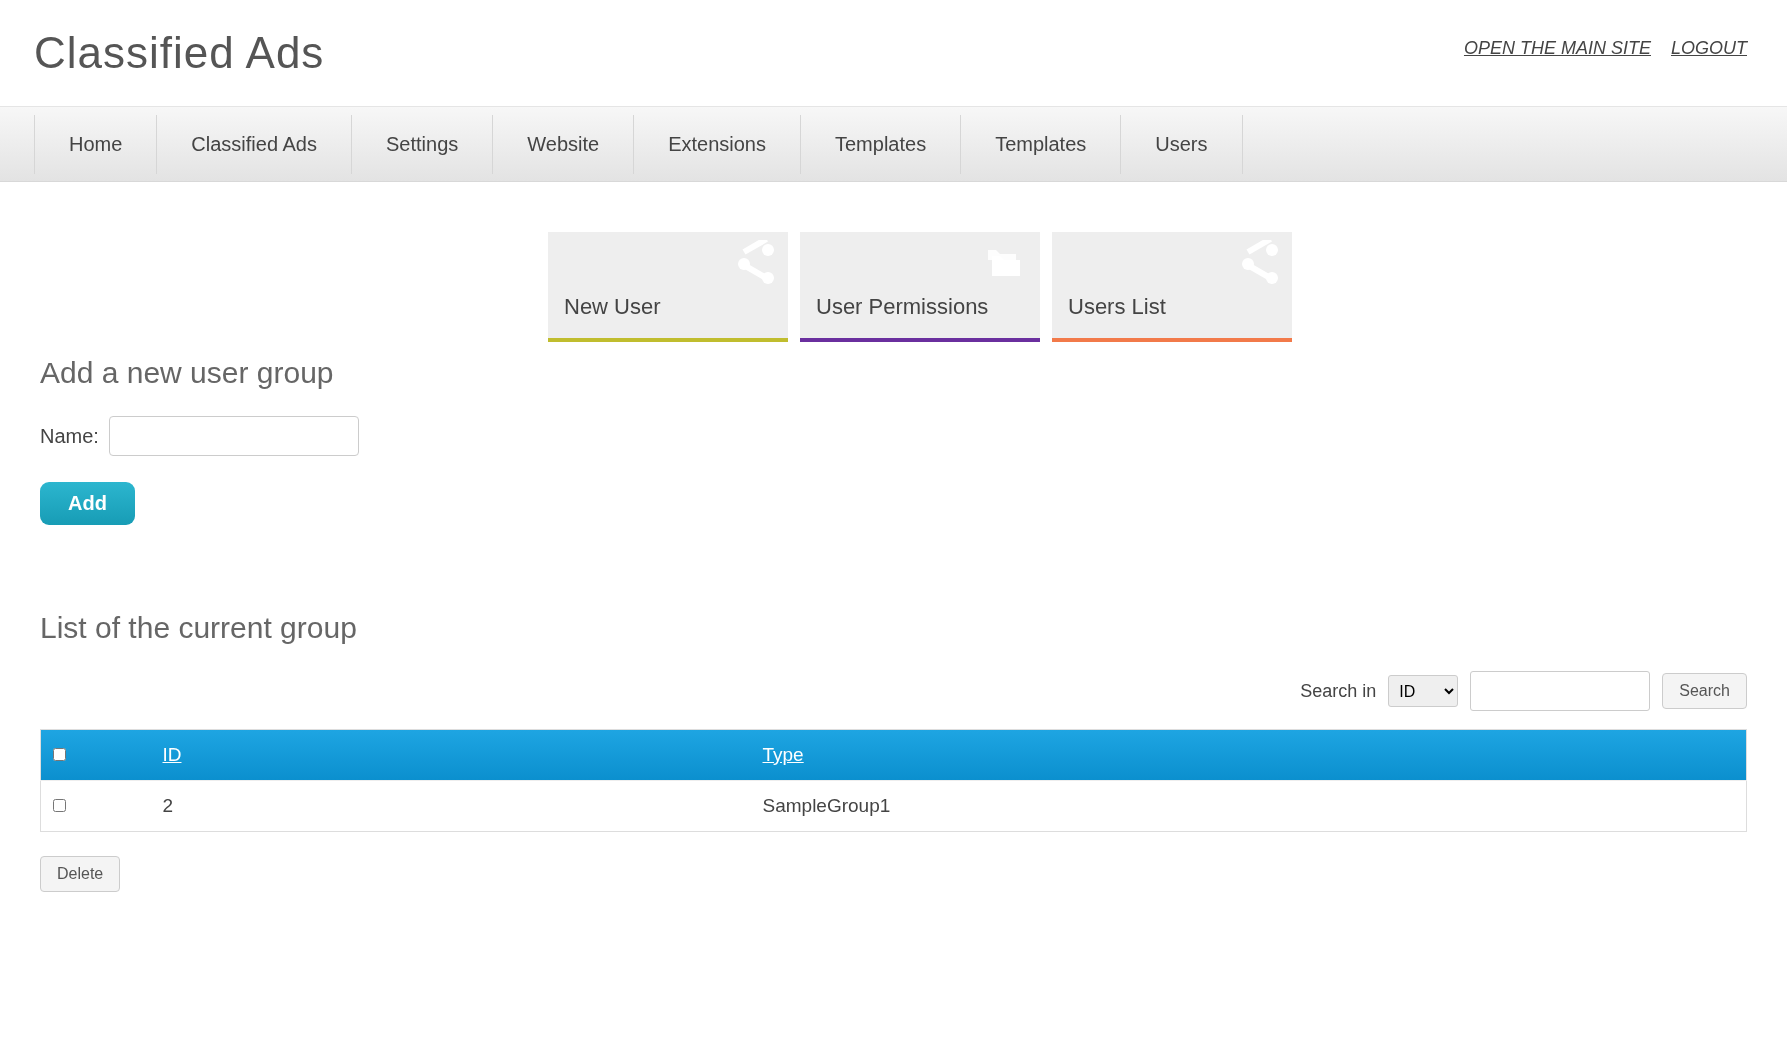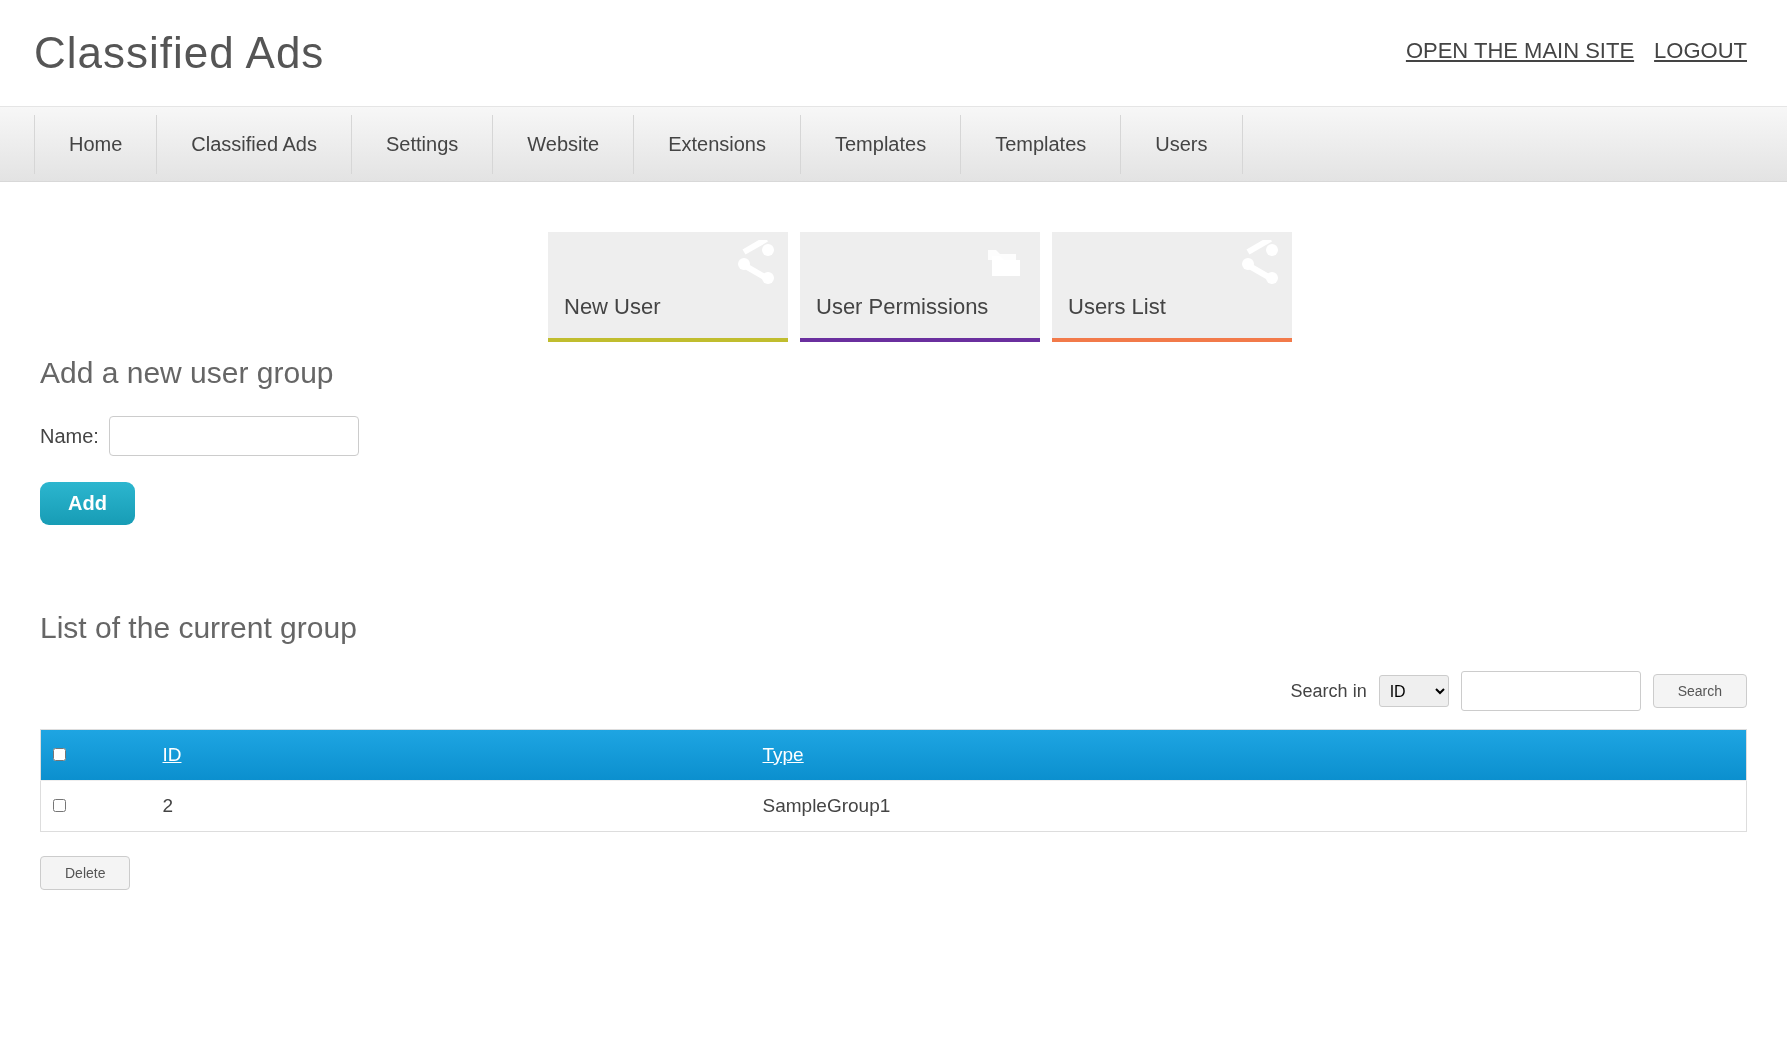--- a/index.html
+++ b/index.html
@@ -18,22 +18,23 @@
   }
   .site-title {
     font-size: 44px;
     color: #555;
     letter-spacing: 1px;
     font-weight: 300;
   }
   .header-links {
     display: flex;
     gap: 20px;
-    font-size: 22px;
+    font-size: 18px;
     padding-top: 10px;
+    font-style: italic;
   }
   .header-links a {
     color: #444;
     text-decoration: underline;
     border-bottom: none;
   }
   .nav-bar {
     margin-top: 28px;
     background: linear-gradient(#f7f7f7, #e3e3e3);
     border-top: 1px solid #e5e5e5;
@@ -150,23 +151,23 @@
     border-radius: 3px;
     height: 40px;
     width: 180px;
     padding: 4px 8px;
     font-size: 16px;
   }
   .btn-light {
     background: #f4f4f4;
     border: 1px solid #ccc;
     border-radius: 4px;
-    font-size: 14px;
+    font-size: 16px;
     color: #555;
-    padding: 8px 24px;
+    padding: 8px 16px;
     cursor: pointer;
   }
   .table {
     width: 100%;
     border-collapse: collapse;
     border: 1px solid #ddd;
   }
   .table thead tr {
     background: linear-gradient(#1ea5e2, #0b8fce);
     color: #fff;

